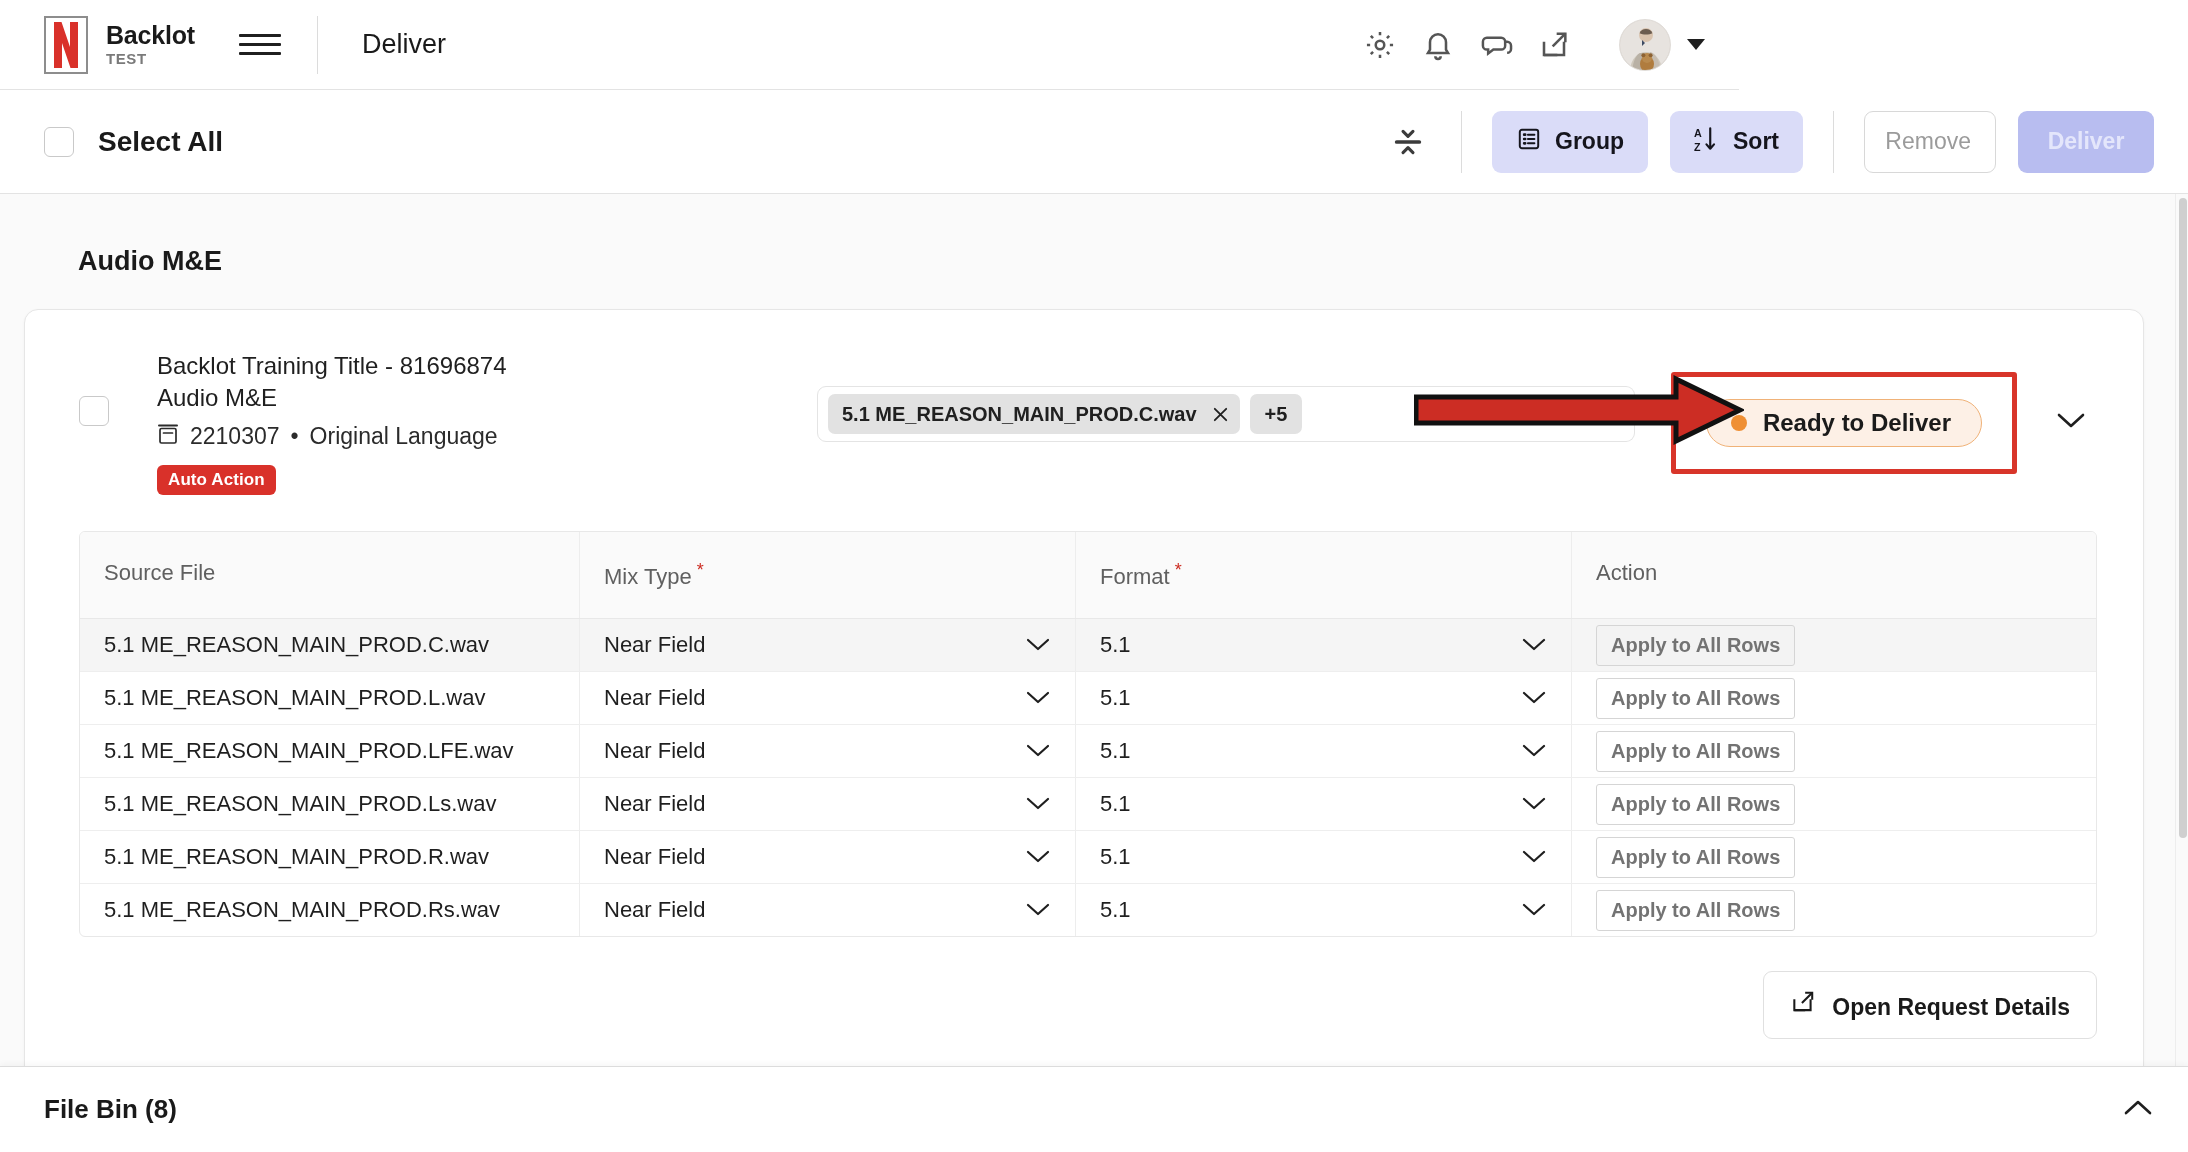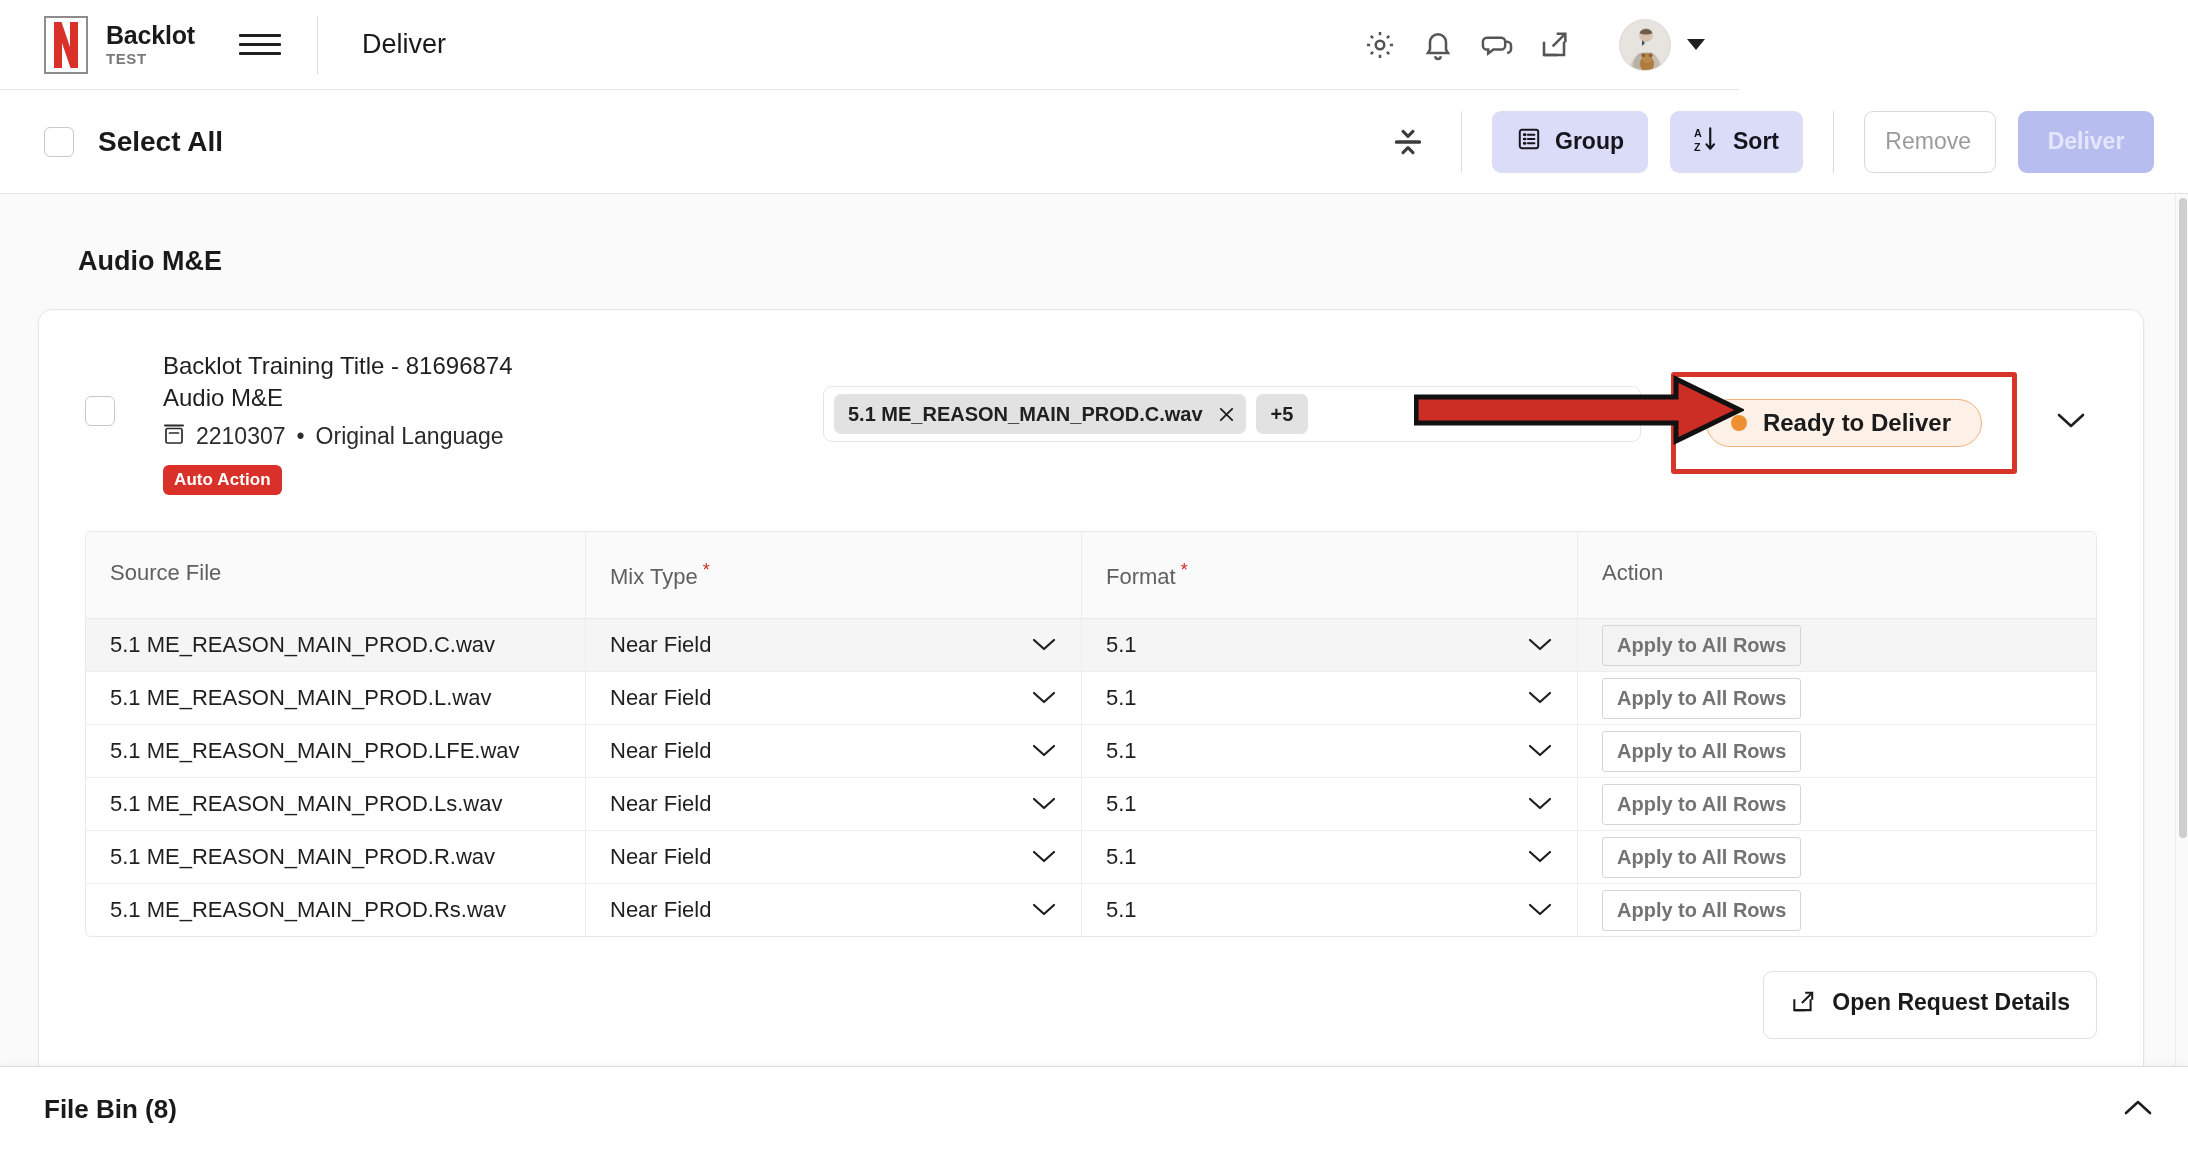--- a/index.html
+++ b/index.html
@@ -84,23 +84,23 @@
 
   
   .main {
     position: absolute; top: 194px; left: 0; width: 2188px; height: 872px;
     background: #fafafa; overflow: hidden;
   }
   .group-title {
     font-size: 27px; font-weight: 700; color: #1a1a1a; padding: 52px 0 0 78px;
   }
   .card {
-    margin: 32px 44px 0 38px; background: #fff; border: 1px solid #e6e6e6; border-radius: 14px;
+    margin: 32px 44px 0 24px; background: #fff; border: 1px solid #e6e6e6; border-radius: 14px;
     box-shadow: 0 1px 3px rgba(0,0,0,0.04);
-    padding: 0 0 40px 0; position: relative;
+    padding: 0 0 40px 8px; position: relative;
   }
 
   
   .card-head { display: flex; align-items: flex-start; padding: 40px 46px 0 46px; position: relative; min-height: 140px; }
   .card-head-check { margin-top: 46px; }
   .title-block { margin-left: 48px; }
   .t-line1 { font-size: 24px; color: #1f1f1f; line-height: 1.35; }
   .t-line2 { font-size: 24px; color: #1f1f1f; line-height: 1.35; }
   .t-meta { display: flex; align-items: center; gap: 11px; margin-top: 7px; font-size: 23px; color: #2b2b2b; }
   .badge-auto {
@@ -168,21 +168,21 @@
   .apply-btn {
     border: 1px solid #d5d5d5; background: #f3f3f3; border-radius: 3px;
     font-size: 20px; font-weight: 700; color: #737373; padding: 8px 14px; cursor: pointer;
     font-family: "Liberation Sans", sans-serif;
   }
   .tr:not(.alt) .apply-btn { background: #fff; }
 
   .card-foot { display: flex; justify-content: flex-end; padding: 34px 46px 0 0; }
   .ord-btn {
     border: 1px solid #e0e0e0; background: #fff; border-radius: 9px;
-    display: inline-flex; align-items: flex-start; gap: 16px;
+    display: inline-flex; align-items: flex-end; gap: 16px;
     font-size: 23px; font-weight: 700; color: #1a1a1a; padding: 17px 26px; cursor: pointer;
     font-family: "Liberation Sans", sans-serif;
   }
 
   
   .main-scrollbar {
     position: absolute; top: 194px; right: 0; width: 13px; height: 872px; background: #fafafa;
     border-left: 1px solid #ededed;
   }
   .main-scroll-thumb {

